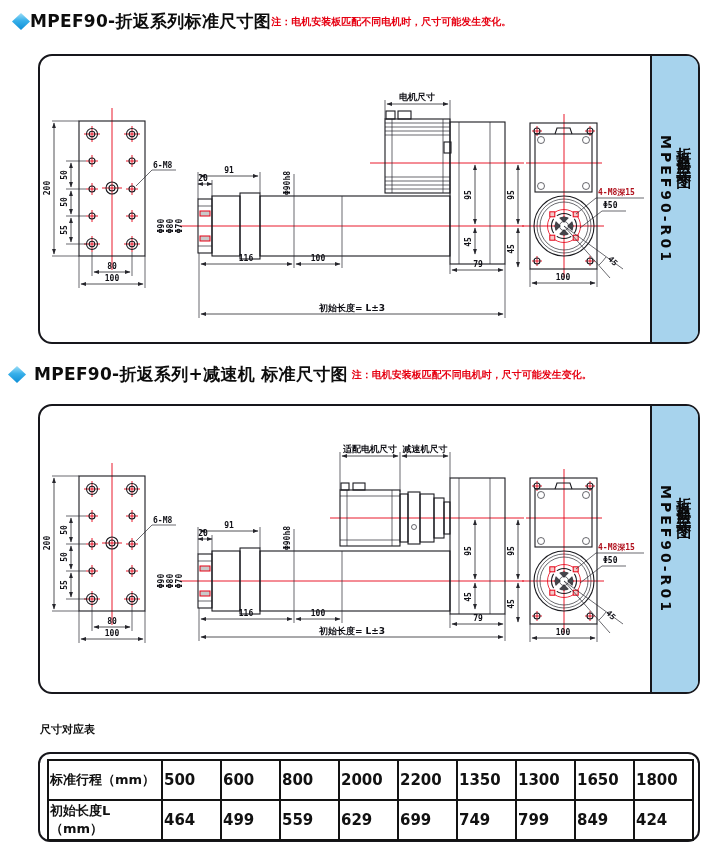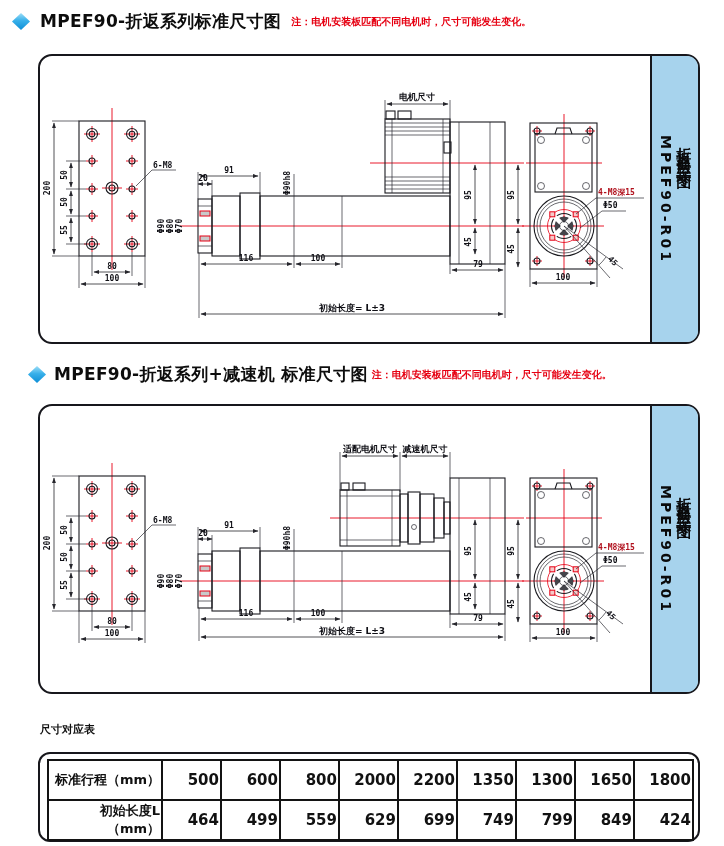--- a/index.html
+++ b/index.html
@@ -1,36 +1,36 @@
 <!DOCTYPE html>
 <html><head>
 <meta charset="utf-8">
 <style>
   html,body{margin:0;padding:0;}
   body{width:724px;height:846px;background:#fff;position:relative;overflow:hidden;
        font-family:"DejaVu Sans","Liberation Sans",sans-serif;}
-  .hdr{position:absolute;display:flex;align-items:center;gap:10px;}
+  .hdr{position:absolute;display:flex;align-items:center;gap:0;}
   .diamond{width:18px;height:17px;flex:0 0 auto;
            background:linear-gradient(180deg,#9edef7 0%,#38b0ea 45%,#0d8ed6 100%);
            clip-path:polygon(50% 0,100% 50%,50% 100%,0 50%);}
   .ttl{font-size:17px;font-weight:700;color:#0d0d0d;letter-spacing:.3px;white-space:nowrap;}
   .note{font-size:10px;font-weight:700;color:#e60012;white-space:nowrap;}
   .panel{position:absolute;left:38px;width:662px;height:290px;border:2px solid #17171c;
          border-radius:14px;background:#fff;box-sizing:border-box;}
   .sidebar{position:absolute;top:0;right:0;bottom:0;width:46px;background:#a7d3ed;
            border-left:2px solid #17171c;border-radius:0 11px 11px 0;
            display:flex;align-items:center;justify-content:center;}
   .vt{writing-mode:vertical-rl;text-orientation:mixed;color:#0a0a0a;line-height:1.15;}
   .vt .cap{font-size:15px;font-weight:700;letter-spacing:4px;display:block;}
   .vt .mod{font-size:14px;font-weight:700;letter-spacing:3px;display:block;}
   .tblttl{position:absolute;left:40px;top:722px;font-size:11px;font-weight:700;color:#111;}
   .tblpanel{position:absolute;left:38px;top:752px;width:662px;height:90px;
             border:2px solid #17171c;border-radius:12px;box-sizing:border-box;padding:5px 0 0 7px;}
   table.sz{border-collapse:collapse;}
-  table.sz td{border:2px solid #131313;text-align:right;font-weight:700;height:36px;color:#111;}
+  table.sz td{border:2px solid #131313;text-align:left;font-weight:700;height:36px;color:#111;}
   td.h{width:110px;font-size:13px;}
   td.v{width:55px;font-size:15px;font-family:"DejaVu Sans","Liberation Sans",sans-serif;margin-left:32px;}
   td.tk{border-left:3.5px solid #131313;}
   
   .ln{stroke:#1b1b20;stroke-width:1.1;fill:none;}
   .thin{stroke:#2a2a30;stroke-width:.7;fill:none;}
   .dm{stroke:#26262c;stroke-width:.8;fill:none;}
   .red{stroke:#e60014;stroke-width:.9;fill:none;}
   .redc{stroke:#e60014;stroke-width:.8;fill:none;}
   .bolt{stroke:#e60014;stroke-width:1;fill:#f5c9c9;}
@@ -187,21 +187,21 @@
   </g>
 </svg>
 <div class="sidebar">
   <div class="vt">
     <span class="cap">折返前法兰尺寸图</span>
     <span class="mod">MPEF90-R01</span>
   </div>
 </div>
 </div>
 
-<div class="hdr" style="top:363px;left:28px;gap:8px;">
+<div class="hdr" style="top:363px;left:8px;gap:8px;">
   <span class="diamond"></span>
   <span class="ttl">MPEF90-折返系列+减速机 标准尺寸图</span>
   <span class="note" style="margin-left:-4px;">注：电机安装板匹配不同电机时，尺寸可能发生变化。</span>
 </div>
 
 <div class="panel" style="top:404px;">
 <svg width="613" height="286" viewBox="0 0 613 286">
 
   <g>
     <path class="red" d="M72 57V219 M44 83H60 M52 75V91 M84 83H100 M92 75V91 M46 110H58 M52 104V116 M86 110H98 M92 104V116 M46 138H58 M52 132V144 M86 138H98 M92 132V144 M46 165H58 M52 159V171 M86 165H98 M92 159V171 M44 193H60 M52 185V201 M84 193H100 M92 185V201 M62 137H82"></path>

